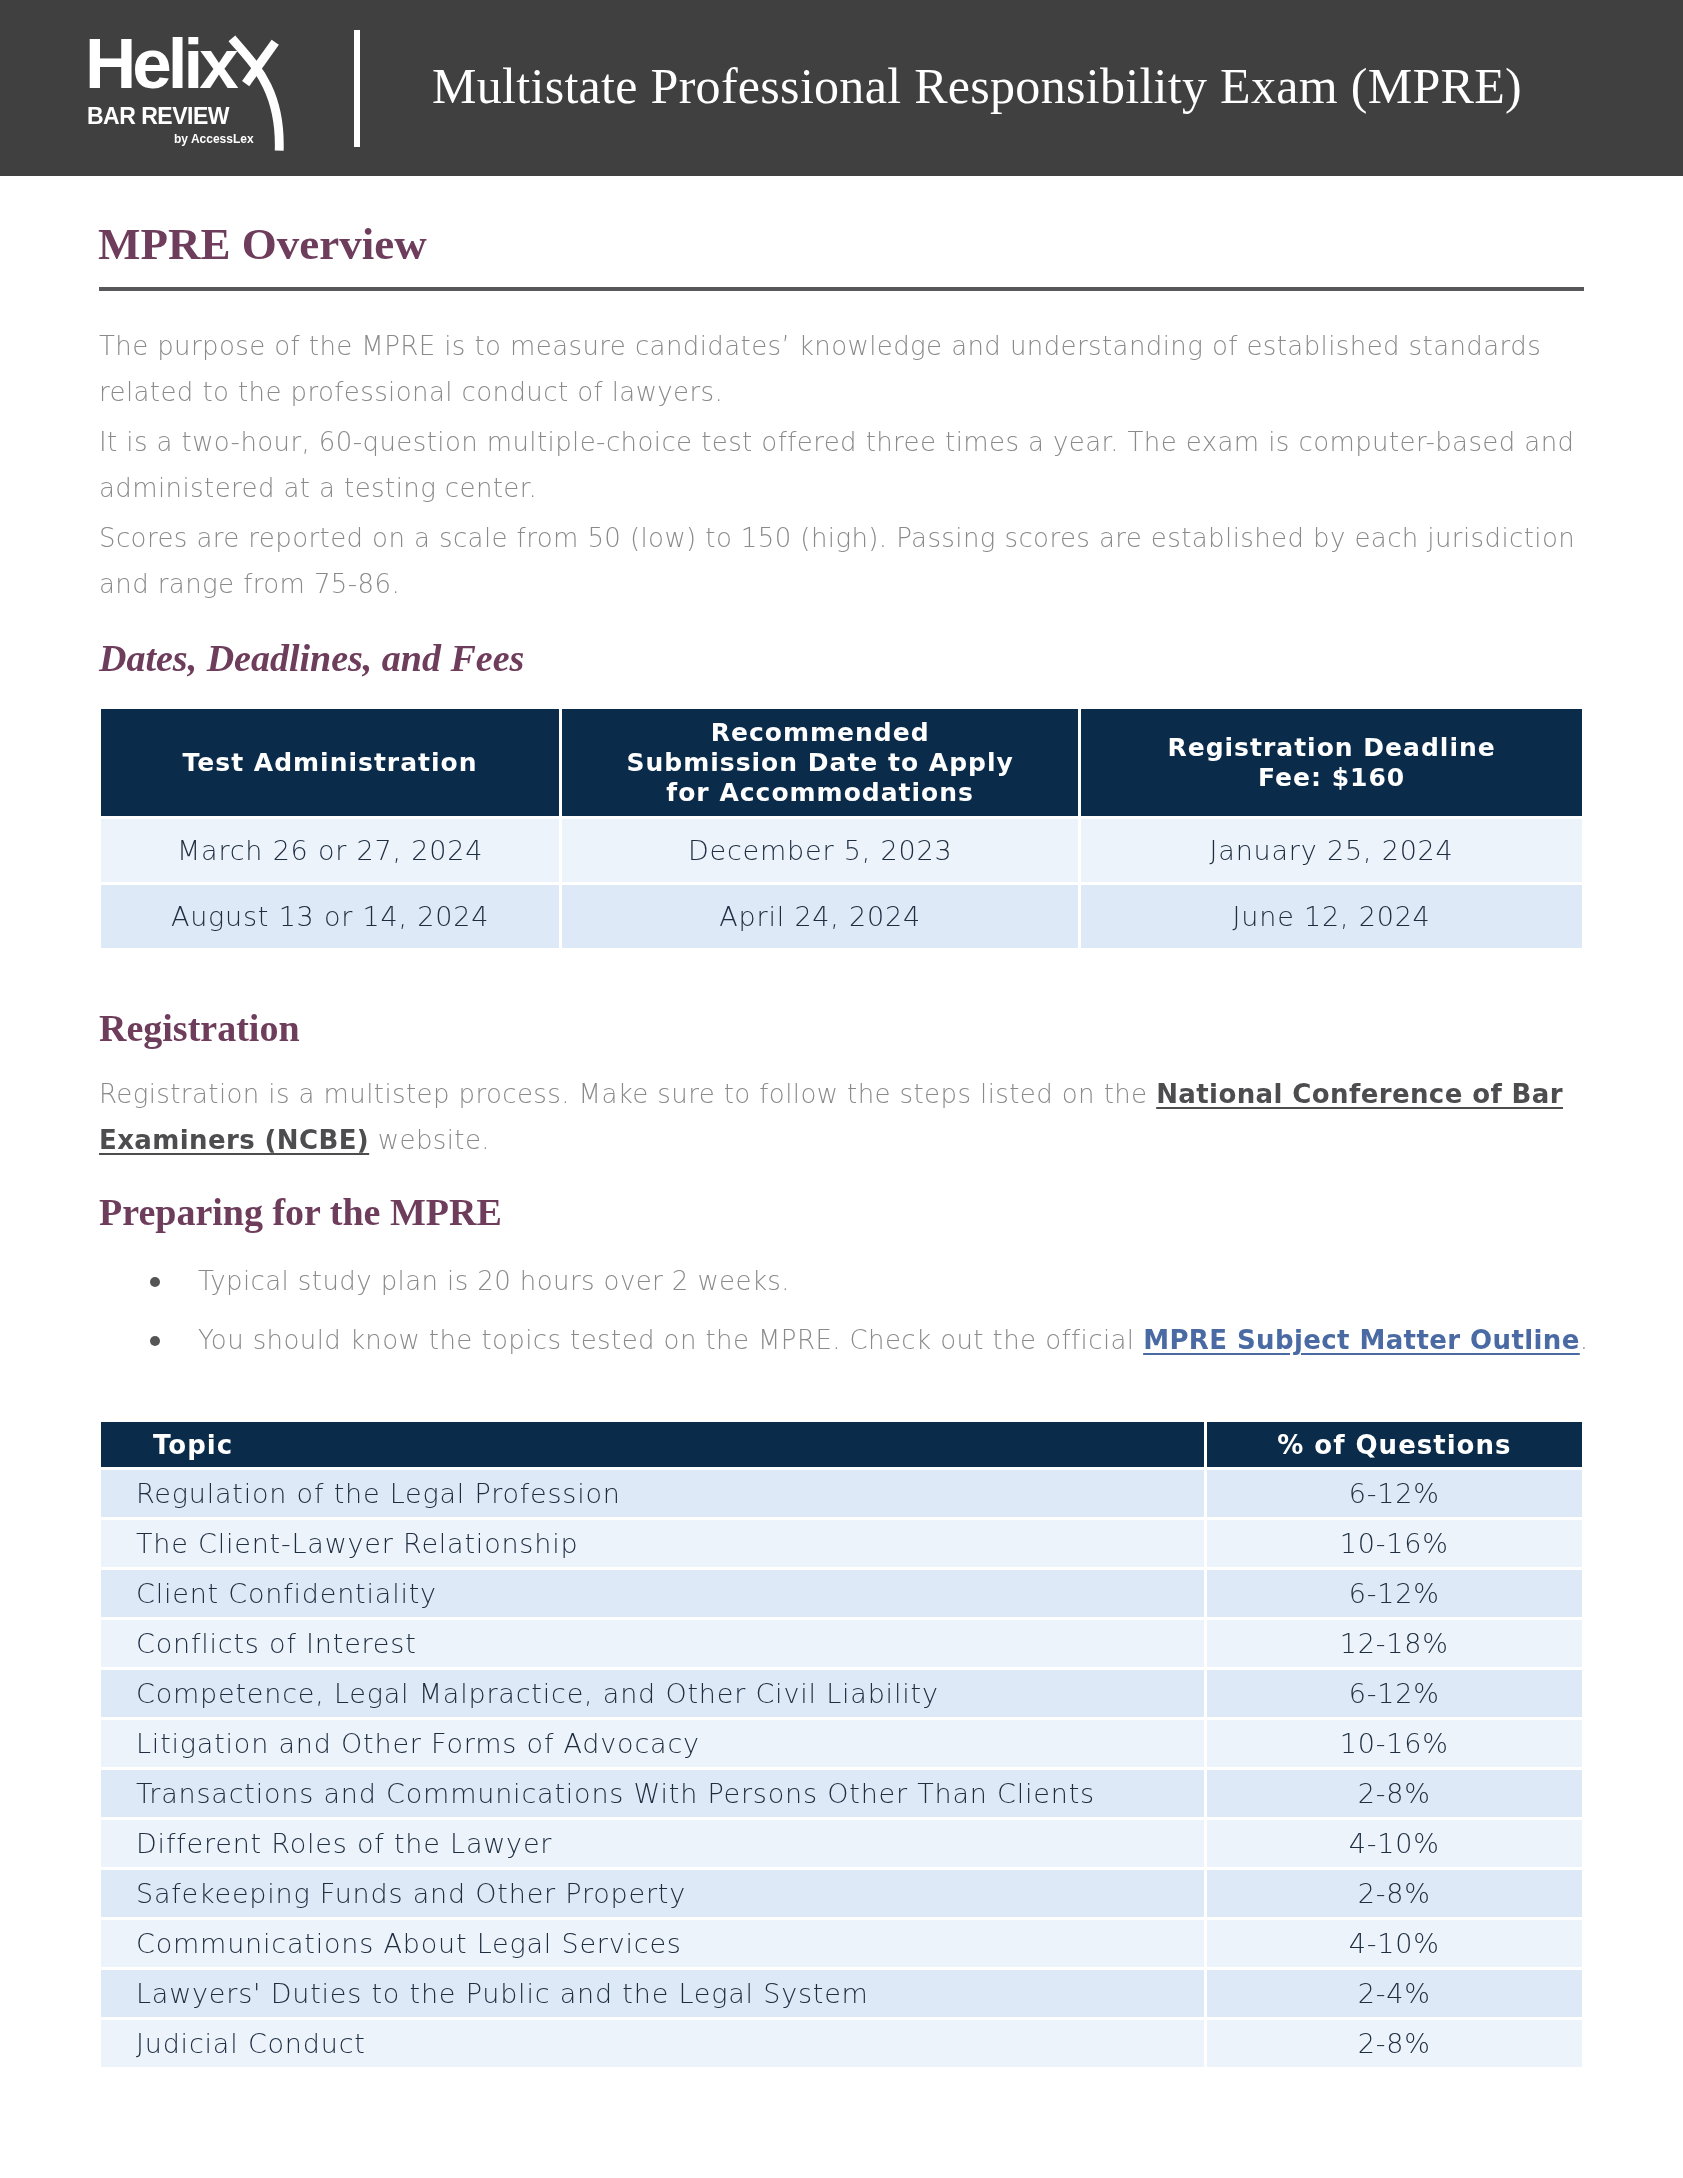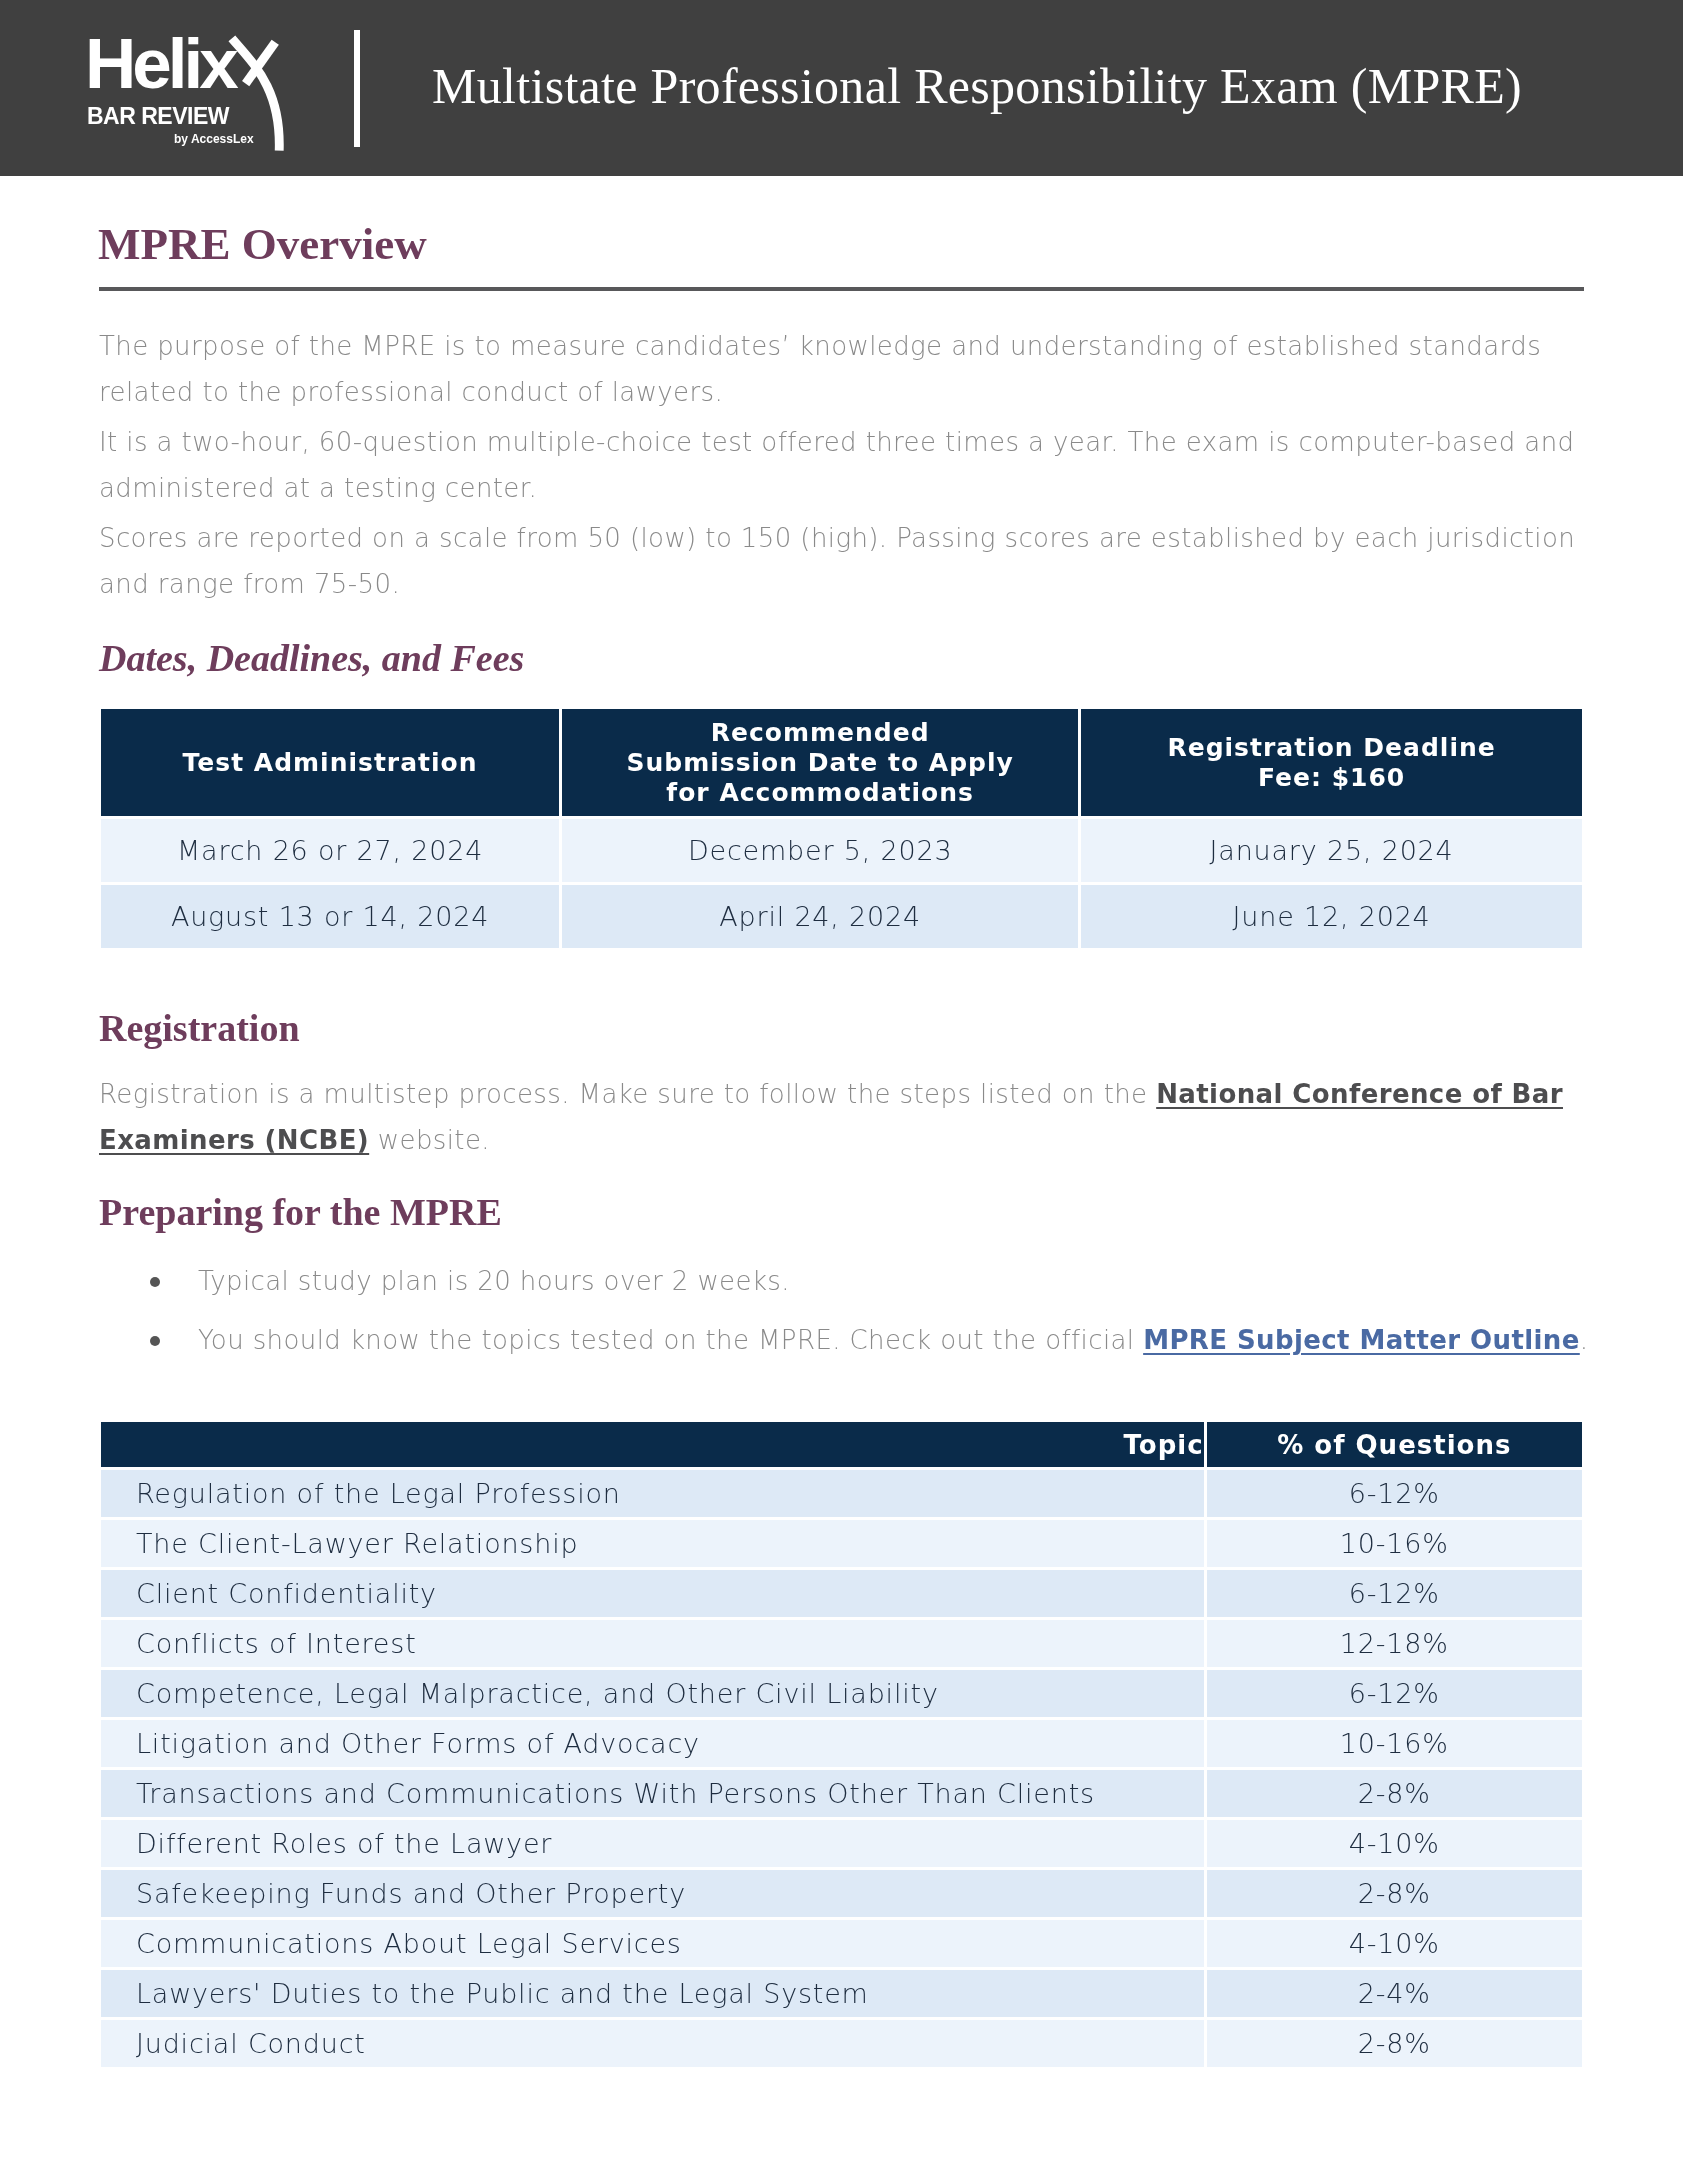--- a/index.html
+++ b/index.html
@@ -27,21 +27,21 @@
 
   table { border-collapse: separate; border-spacing: 3px; position: absolute; }
   .t1 { left: 98px; top: 706px; width: 1487px; }
   .t1 th { background: #0a2b4a; color: #ffffff; font-family: "DejaVu Sans", sans-serif; font-weight: bold; font-size: 25px; line-height: 30px; height: 107px; text-align: center; letter-spacing: 1px; padding: 0 10px; }
   .t1 td { height: 63px; text-align: center; font-size: 27px; color: #1e2d40; letter-spacing: 0.8px; font-weight: 300; }
   .t1 tr.odd td { background: #ecf3fb; }
   .t1 tr.even td { background: #dde9f6; }
 
   .t2 { left: 98px; top: 1419px; width: 1487px; }
   .t2 th { background: #0a2b4a; color: #ffffff; font-weight: bold; font-size: 26px; height: 45px; letter-spacing: 1px; }
-  .t2 th.topic-h { text-align: right; padding-left: 19px; }
+  .t2 th.topic-h { text-align: left; padding-left: 52px; }
   .t2 th.pct-h { text-align: center; }
   .t2 td { height: 47px; font-size: 27px; color: #1e2d40; letter-spacing: 0.8px; font-weight: 300; }
   .t2 td.topic { text-align: left; padding-left: 35px; }
   .t2 td.pct { text-align: center; }
   .t2 tr.odd td { background: #dde9f6; }
   .t2 tr.even td { background: #ecf3fb; }
 
   .bullets { position: absolute; left: 99px; top: 1262px; list-style: none; }
   .bullets li { position: relative; padding-left: 99px; font-size: 26px; line-height: 39px; color: #8a8a8a; font-weight: 300; letter-spacing: 0.4px; margin-bottom: 20px; white-space: nowrap; }
   .bullets li .dot { position: absolute; left: 51px; top: 15px; width: 10px; height: 10px; border-radius: 50%; background: #555; }
@@ -61,21 +61,21 @@
   </div>
   <div class="header-divider"></div>
   <div class="header-title">Multistate Professional Responsibility Exam (MPRE)</div>
 </div>
 
 <h1 class="h1">MPRE Overview</h1>
 <div class="h1-rule"></div>
 
 <p class="para" style="top:323px;">The purpose of the MPRE is to measure candidates’ knowledge and understanding of established standards related to the professional conduct of lawyers.</p>
 <p class="para" style="top:419px;">It is a two-hour, 60-question multiple-choice test offered three times a year. The exam is computer-based and administered at a testing center.</p>
-<p class="para" style="top:515px;">Scores are reported on a scale from 50 (low) to 150 (high). Passing scores are established by each jurisdiction and range from 75-50.</p>
+<p class="para" style="top:515px;">Scores are reported on a scale from 50 (low) to 150 (high). Passing scores are established by each jurisdiction and range from 75-86.</p>
 
 <h2 class="h2" style="top:638px;font-style:italic;">Dates, Deadlines, and Fees</h2>
 
 <table class="t1">
   <colgroup>
       <col style="width:459px">
       <col style="width:517px">
       <col style="width:502px">
     </colgroup>
   <thead>

